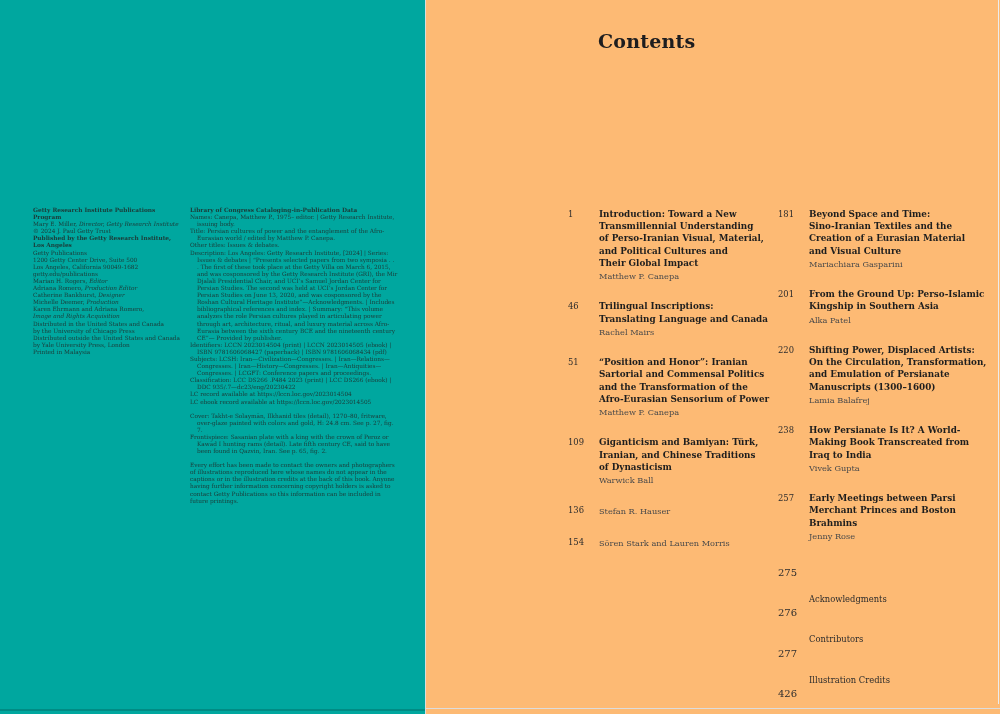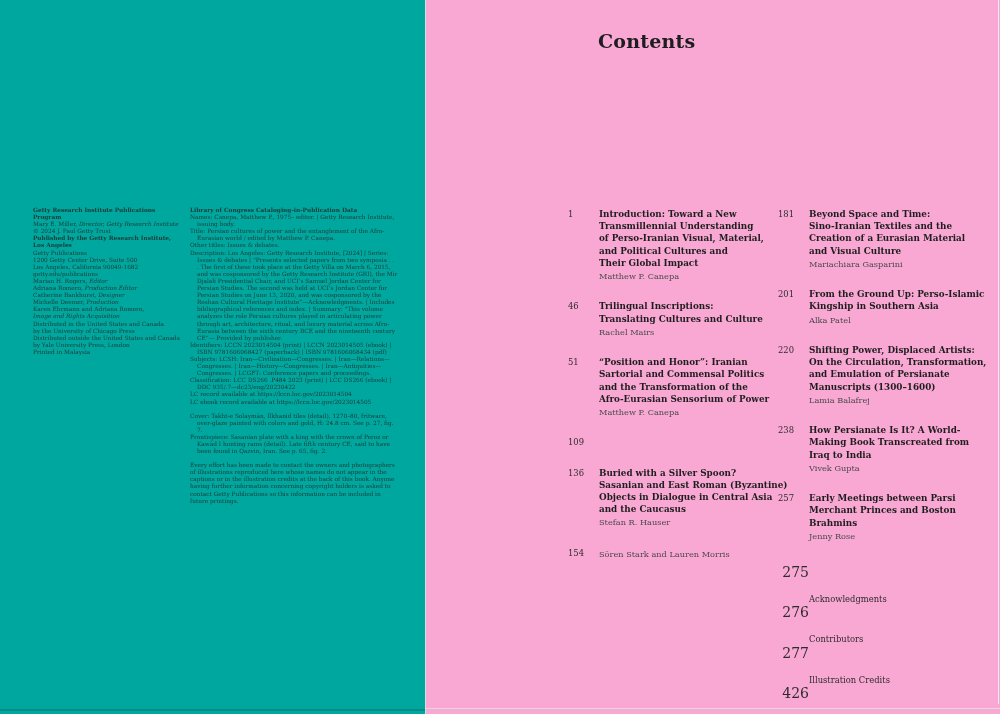--- a/index.html
+++ b/index.html
@@ -23,21 +23,21 @@
   .block{margin:0 0 7px 0;white-space:pre-line;}
   .lcol p{margin:0;}
   .b{font-weight:bold;}
   .i{font-style:italic;}
   .hang{text-indent:-7px;padding-left:7px;}
   .gap-top{margin-top:7px !important;}
   #loc-note{margin-top:7px;}
   
   .page-right{
     position:absolute;left:425px;top:0;width:575px;height:714px;
-    background:#f9a8d4;
+    background:#fdba74;
     border-left:1px solid #d9dedd;
     box-sizing:border-box;
   }
   .page-right::after{
     content:"";position:absolute;left:0;right:0;top:708px;height:1px;
     background:#dcdcdc;
   }
   .page-right::before{
     content:"";position:absolute;right:1px;top:0;bottom:10px;width:1px;
     background:#ececec;
@@ -56,21 +56,21 @@
   .toc-body{flex:1;}
   .toc-title{
     display:block;font-weight:bold;font-size:8.8px;line-height:12.2px;
     color:#1e1e1e;white-space:pre-line;
   }
   .toc-author{
     display:block;font-size:8.2px;line-height:12.4px;color:#4a4a4a;margin-top:1px;
   }
   .backmatter{margin-top:24px;}
   .bm-row{display:flex;line-height:13.2px;}
-  .bm-num{flex:none;width:31px;font-size:14px;color:#2c2c2c;text-align:right;}
+  .bm-num{flex:none;width:31px;font-size:10px;color:#2c2c2c;}
   .bm-label{font-size:8.4px;color:#2c2c2c;margin-top:27px;}
 </style>
 </head>
 <body>
 
 <div class="spread">
 
   <div class="page-left">
     <div class="lcol lcol1" id="left-col1">
         <p class="block"><span class="b">Getty Research Institute Publications Program</span><span>
@@ -126,44 +126,46 @@
 of Perso-Iranian Visual, Material,
 and Political Cultures and
 Their Global Impact</span>
             <span class="toc-author">Matthew P. Canepa</span>
           </span>
         </div>
         <div class="toc-entry">
           <span class="toc-num">46</span>
           <span class="toc-body">
             <span class="toc-title">Trilingual Inscriptions:
-Translating Cultures and Culture</span>
+Translating Language and Canada</span>
             <span class="toc-author">Rachel Mairs</span>
           </span>
         </div>
         <div class="toc-entry">
           <span class="toc-num">51</span>
           <span class="toc-body">
             <span class="toc-title">“Position and Honor”: Iranian
 Sartorial and Commensal Politics
 and the Transformation of the
 Afro-Eurasian Sensorium of Power</span>
             <span class="toc-author">Matthew P. Canepa</span>
           </span>
         </div>
         <div class="toc-entry">
           <span class="toc-num">109</span>
+          <span class="toc-body">
+            <span class="toc-title">Giganticism and Bamiyan: Türk,
+Iranian, and Chinese Traditions
+of Dynasticism</span>
+            <span class="toc-author">Warwick Ball</span>
+          </span>
         </div>
         <div class="toc-entry">
           <span class="toc-num">136</span>
           <span class="toc-body">
-            <span class="toc-title">Buried with a Silver Spoon?
-Sasanian and East Roman (Byzantine)
-Objects in Dialogue in Central Asia
-and the Caucasus</span>
             <span class="toc-author">Stefan R. Hauser</span>
           </span>
         </div>
         <div class="toc-entry">
           <span class="toc-num">154</span>
           <span class="toc-body">
             <span class="toc-author">Sören Stark and Lauren Morris</span>
           </span>
         </div>
       </div>

